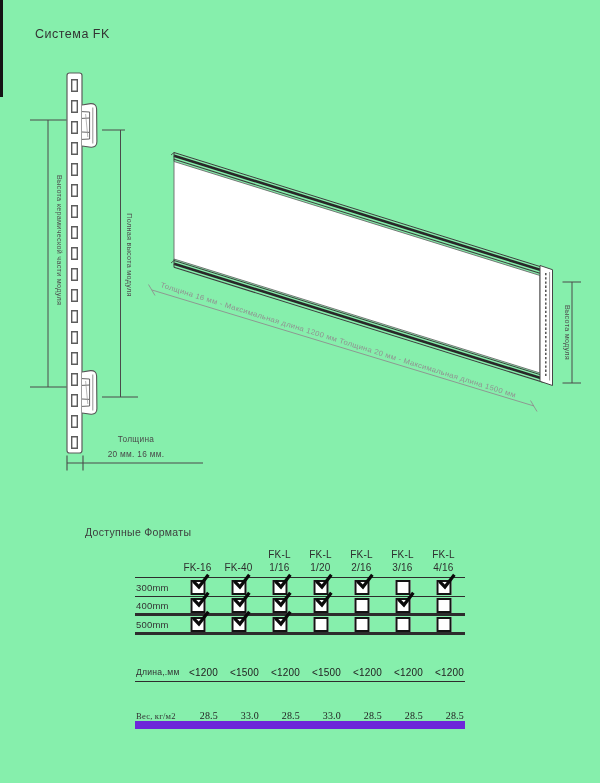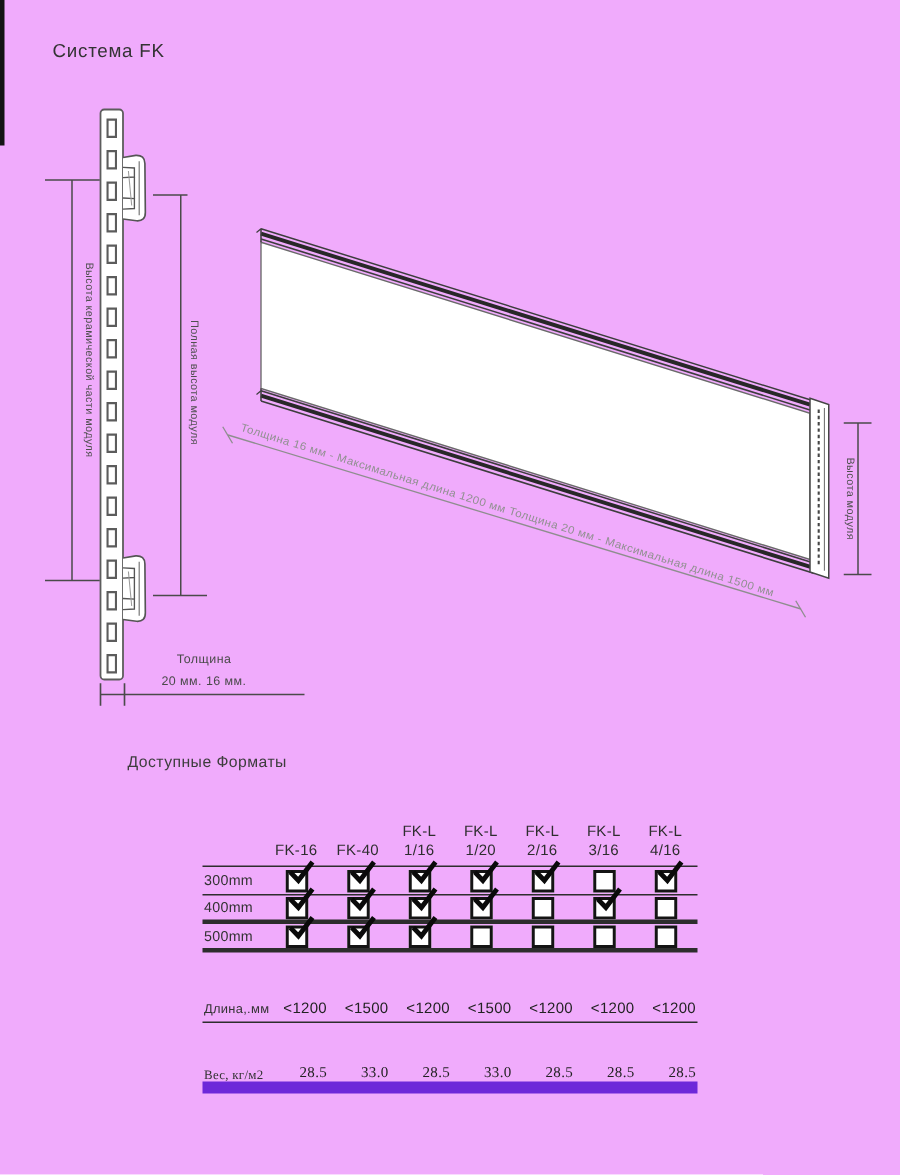--- a/index.html
+++ b/index.html
@@ -1,36 +1,36 @@
 <!DOCTYPE html>
 <html><head>
 <meta charset="utf-8">
 <style>
   * { box-sizing: border-box; }
   html,body { margin:0; padding:0; background:#ffffff; }
   body { font-family: "Liberation Sans", sans-serif; }
   .page {
     position: relative;
     width: 600px; height: 783px;
-    background: #f0abfc;
+    background: #86efac;
     overflow: hidden;
   }
   .scan-artifact {
     position:absolute; left:0; top:0; width:3px; height:97px;
     background:#141414;
   }
   .page-title {
     position:absolute; left:35px; top:27px;
     font-size:12.5px; color:#333; letter-spacing:.5px;
   }
   .drawing { position:absolute; left:0; top:0; }
   .drawing text { font-family:"Liberation Sans", sans-serif; }
 
   .formats-heading {
-    position:absolute; left:85px; top:502px;
+    position:absolute; left:85px; top:526px;
     font-size:10.5px; color:#3d3d3d; letter-spacing:.3px;
   }
   .ftable {
     position:absolute; left:135px; top:548px; width:330px;
   }
   .frow { display:grid; grid-template-columns:42px repeat(7,41px); align-items:center; }
   .fhead { height:30px; border-bottom:1.6px solid #2d2d2d; align-items:end; }
   .col-head {
     text-align:center; font-size:10px; line-height:1.3;
     white-space:pre-line; padding-bottom:4px; color:#2e2e2e; letter-spacing:.2px;

